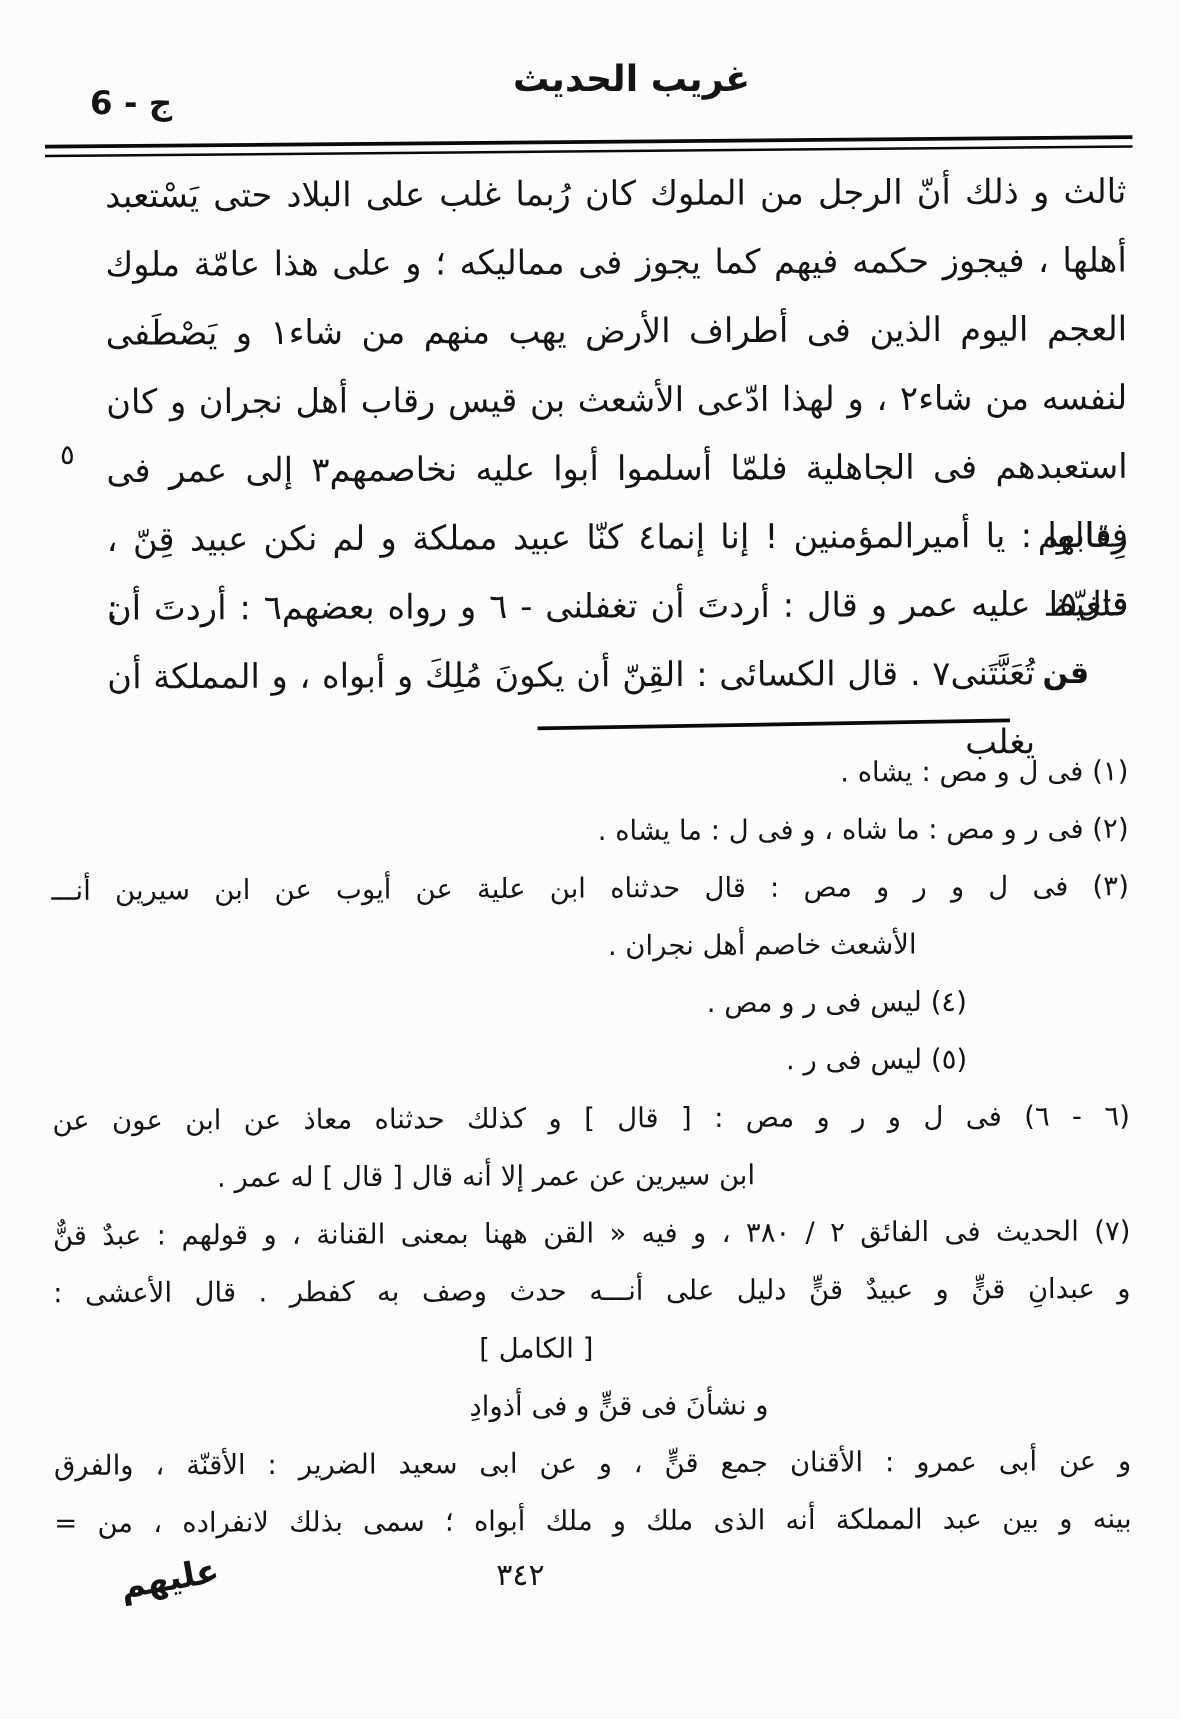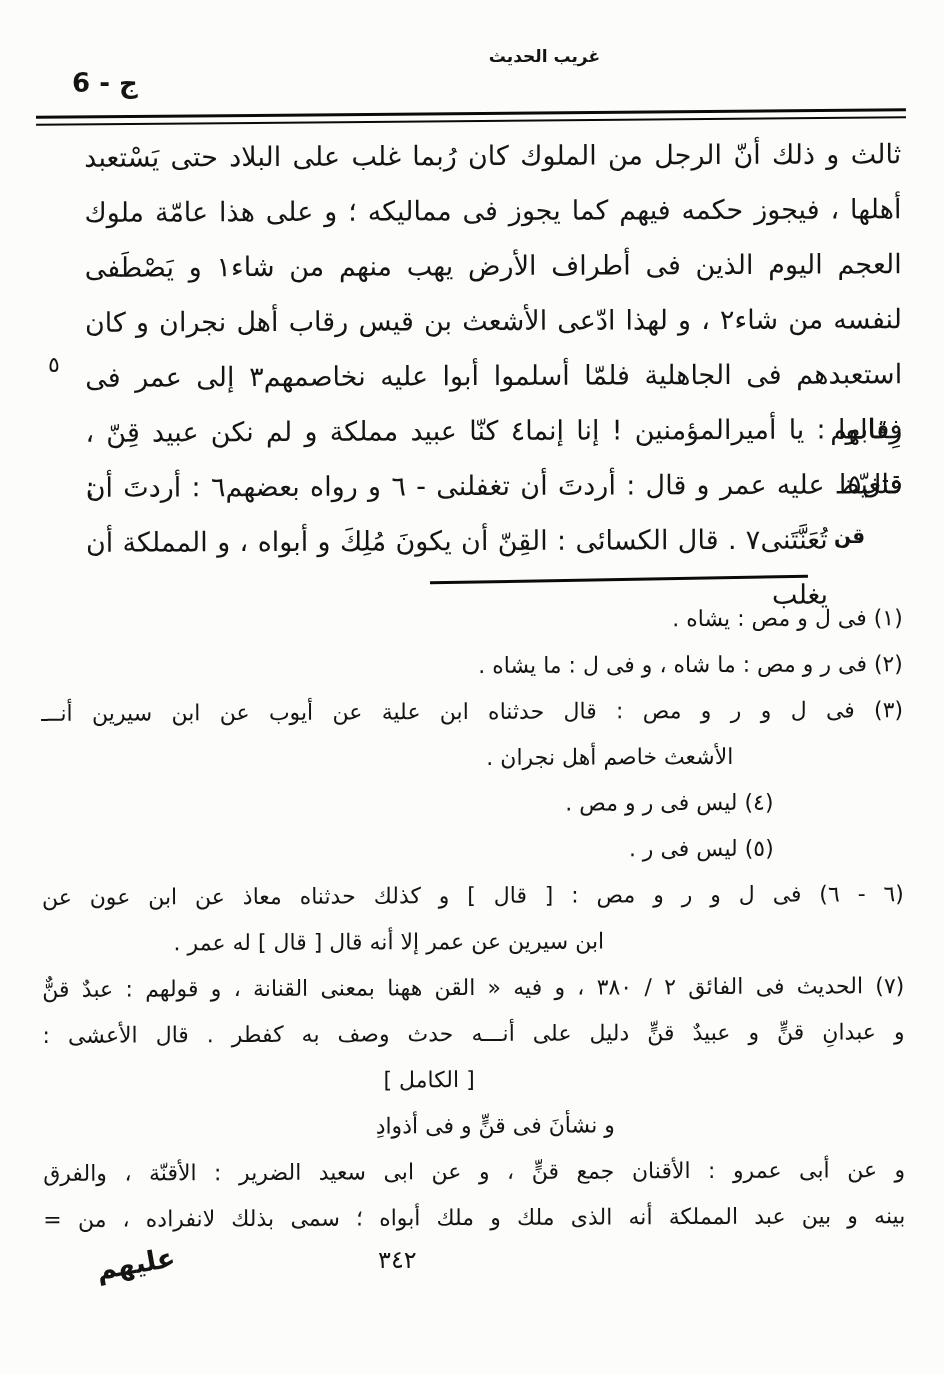--- a/index.html
+++ b/index.html
@@ -9,21 +9,21 @@
     margin:0 auto;
     background:#fcfcfa;
     color:#141414;
     font-family:"DejaVu Sans", sans-serif;
     direction:rtl;
     overflow:hidden;
   }
   
   .hdr-title{
     position:absolute;top:46px;left:420px;width:180px;
-    font-size:17px;font-weight:bold;white-space:nowrap;
+    font-size:29px;font-weight:bold;white-space:nowrap;
   }
   .hdr-vol{
     position:absolute;top:68px;left:72px;
     font-size:26px;font-weight:bold;white-space:nowrap;
   }
   .hdr-rule{
     position:absolute;top:112px;left:36px;width:870px;height:5px;
     border-top:3px solid #0a0a0a;border-bottom:2px solid #0a0a0a;
     transform:rotate(-0.5deg);
   }
@@ -33,21 +33,21 @@
     transform:rotate(-0.25deg);
   }
   .bl{
     margin:0;font-size:27px;line-height:55px;white-space:nowrap;
     text-align:justify;text-align-last:justify;white-space:normal;
     height:55px;overflow:visible;
   }
   .bl.short-right{padding-left:0;padding-right:75px;}
   
   .m-num{position:absolute;top:352px;left:48px;font-size:22px;}
-  .m-kw{position:absolute;top:524px;left:834px;font-size:20px;font-weight:bold;}
+  .m-kw{position:absolute;top:524px;left:834px;font-size:24px;font-weight:bold;}
   
   .fn-rule{
     position:absolute;top:578px;left:430px;width:378px;height:0;
     border-top:3px solid #0a0a0a;transform:rotate(-1deg);
   }
   
   .footnotes{
     position:absolute;top:597px;left:42px;right:40px;
     transform:rotate(-0.25deg);
   }
@@ -55,21 +55,21 @@
     margin:0;font-size:22px;line-height:46px;height:46px;
     text-align:right;overflow:visible;
   }
   .fn.just{text-align:justify;text-align-last:justify;}
   .fn.ind-170{padding-right:170px;}
   .fn.ind-130{padding-right:130px;}
   .fn.ind-300{padding-right:300px;}
   .fn.ind-430{padding-right:430px;}
   .fn.ind-290{padding-right:290px;}
   
-  .pg-num{position:absolute;top:1246px;left:378px;font-size:24px;letter-spacing:2px;}
+  .pg-num{position:absolute;top:1246px;left:397px;font-size:24px;letter-spacing:2px;}
   .catchword{
     position:absolute;top:1248px;left:96px;font-size:27px;font-weight:bold;
     transform:rotate(-10deg);
   }
 </style>
 </head>
 <body>
 
 <div class="page">
 

